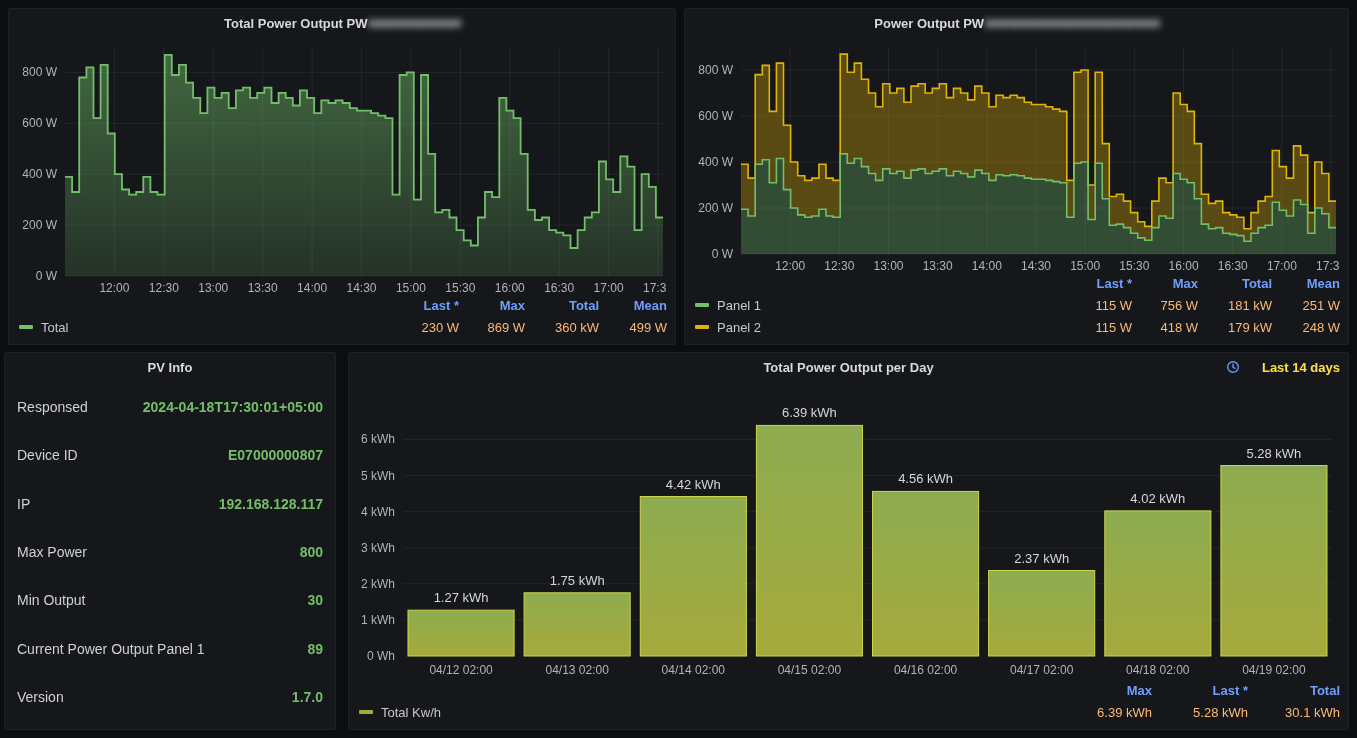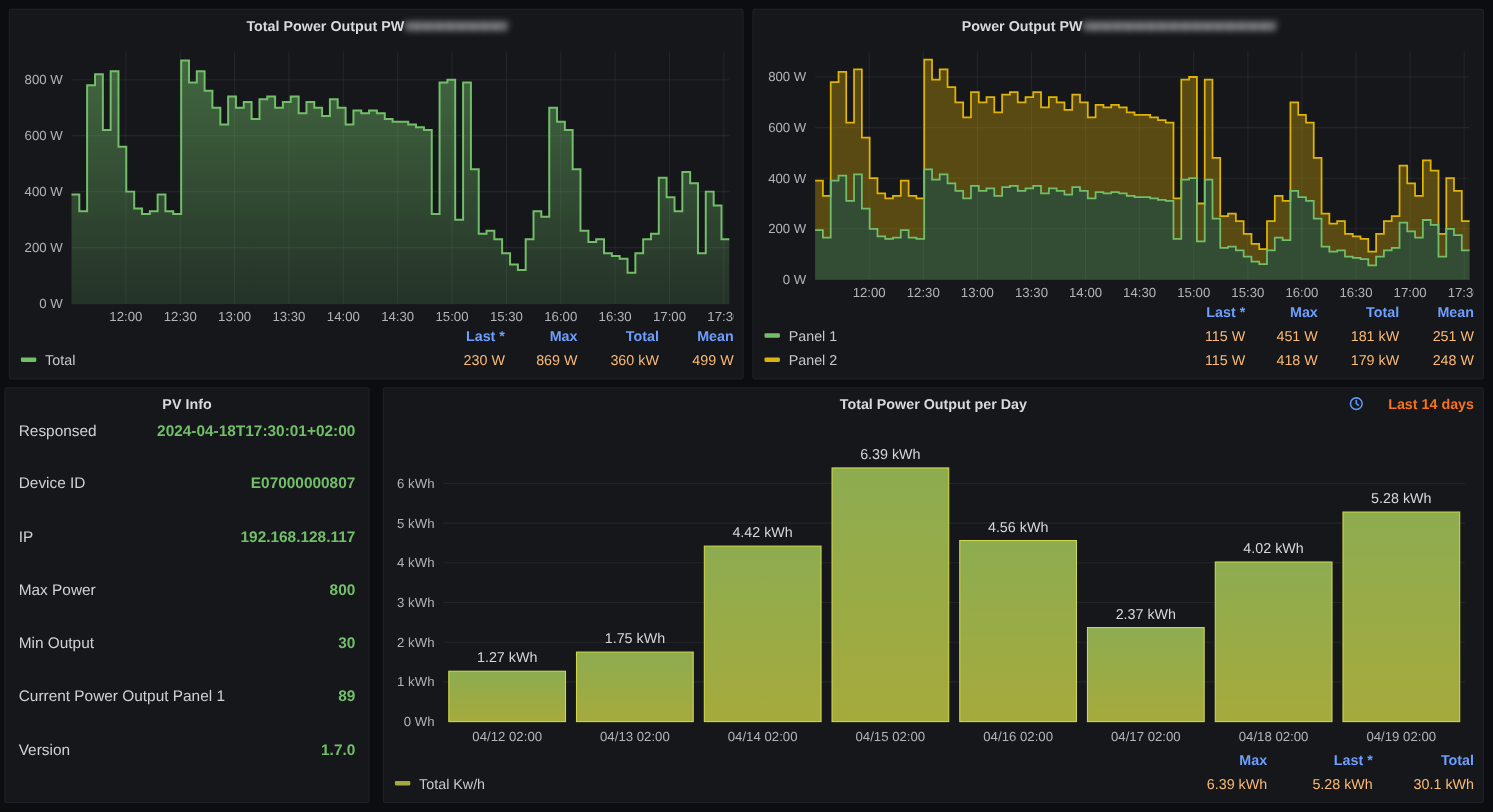--- a/index.html
+++ b/index.html
@@ -19,27 +19,27 @@
   .legend { flex:0 0 auto; padding:1px 8px 6px 10px; }
   .lrow { display:grid; align-items:center; height:22px; }
   .cols4 { grid-template-columns:1fr 70px 66px 74px 68px; }
   .cols3 { grid-template-columns:1fr 92px 96px 92px; }
   .lh { color:#6e9fff; font-weight:700; text-align:right; font-size:13px; }
   .lv { text-align:right; color:#fdba74; font-size:13px; }
   .lname { display:flex; align-items:center; gap:8px; color:#c7c8cc; font-size:13px; cursor:pointer; }
   .marker { width:14px; height:4px; border-radius:1px; flex:0 0 auto; }
 
   .kv-body { flex:1; display:flex; flex-direction:column; padding:2px 12px 8px 12px; }
-  .kv-row { flex:1; display:flex; justify-content:space-between; }
+  .kv-row { flex:1; display:flex; align-items:center; justify-content:space-between; }
   .kv-label { font-size:14px; color:#d0d1d5; }
   .kv-value { font-size:14px; font-weight:700; color:#73bf69; text-align:right; }
   .blur-green { filter:blur(3px); letter-spacing:-2px; }
 
   .time-range { position:absolute; right:8px; top:0; height:28px; display:flex; align-items:center; gap:22px;
-    color:#f97316; font-size:13px; font-weight:600; cursor:pointer;justify-content:flex-end; }
+    color:#fde047; font-size:13px; font-weight:600; cursor:pointer;justify-content:flex-end; }
 </style>
 </head>
 <body>
 
 <div class="panel" style="left:8px; top:8px; width:668px; height:337px;">
   <div class="panel-header">
     <span class="panel-title">
       <span>Total Power Output PW</span><span class="blur-tail">WWWWWWWWW</span>
     </span>
   </div>
@@ -165,21 +165,21 @@
       <div class="lh">Max</div>
       <div class="lh">Total</div>
       <div class="lh">Mean</div>
     </div>
     <div class="lrow cols4">
       <div class="lname">
         <span class="marker" style="background: rgb(115, 191, 105);"></span>
         <span>Panel 1</span>
       </div>
       <div class="lv">115 W</div>
-      <div class="lv">451 W</div>
+      <div class="lv">756 W</div>
       <div class="lv">181 kW</div>
       <div class="lv">251 W</div>
     </div>
     <div class="lrow cols4">
       <div class="lname">
         <span class="marker" style="background: rgb(217, 179, 16);"></span>
         <span>Panel 2</span>
       </div>
       <div class="lv">115 W</div>
       <div class="lv">418 W</div>
@@ -189,21 +189,21 @@
   </div>
 </div>
 
 <div class="panel" style="left:4px; top:352px; width:332px; height:378px;">
   <div class="panel-header">
     <span class="panel-title">PV Info</span>
   </div>
   <div class="kv-body">
     <div class="kv-row">
       <span class="kv-label">Responsed</span>
-      <span class="kv-value">2024-04-18T17:30:01+02:00</span>
+      <span class="kv-value">2024-04-18T17:30:01+05:00</span>
     </div>
     <div class="kv-row">
       <span class="kv-label">Device ID</span>
       <span class="kv-value">E07000000807</span>
     </div>
     <div class="kv-row">
       <span class="kv-label">IP</span>
       <span class="kv-value">192.168.128.117</span>
     </div>
     <div class="kv-row">

